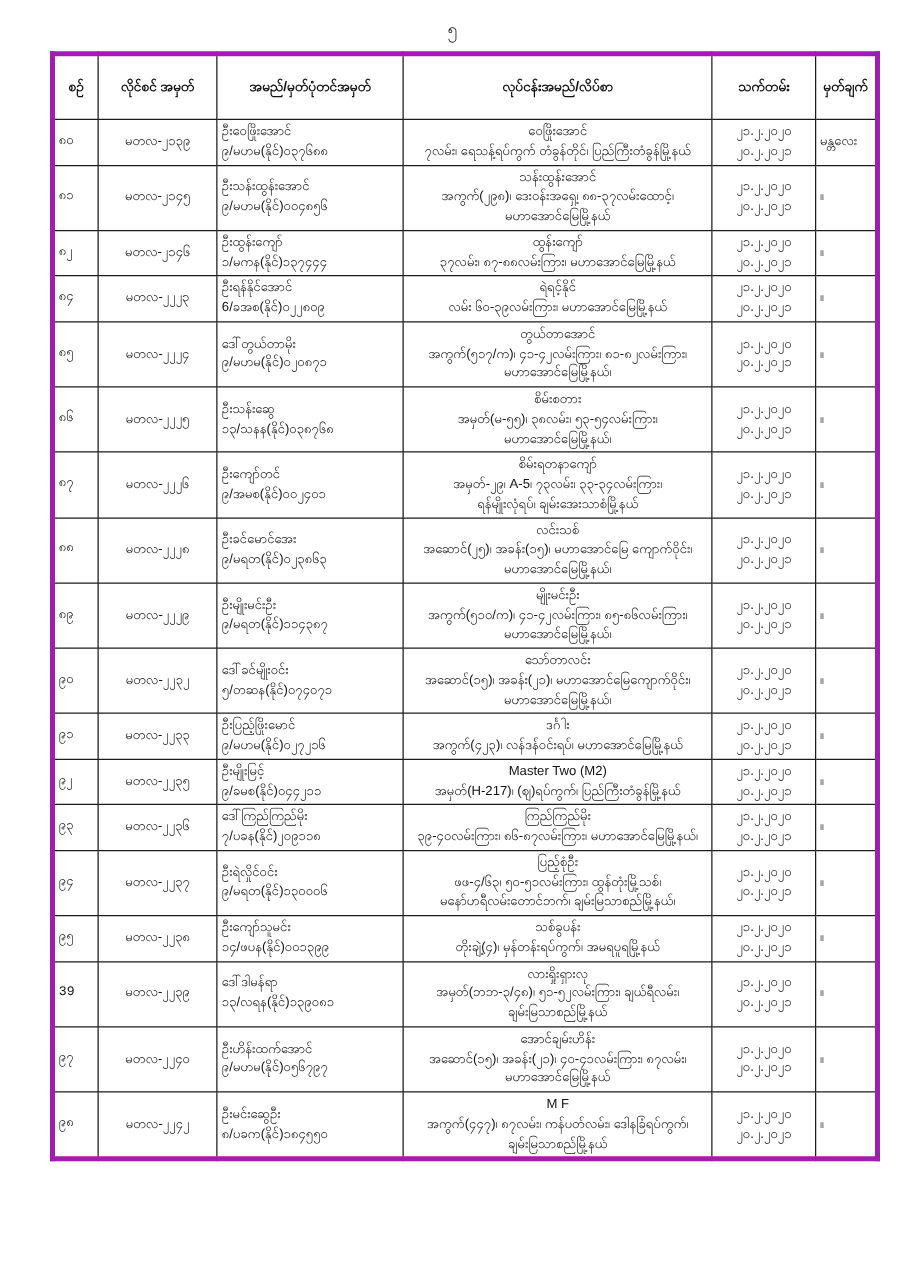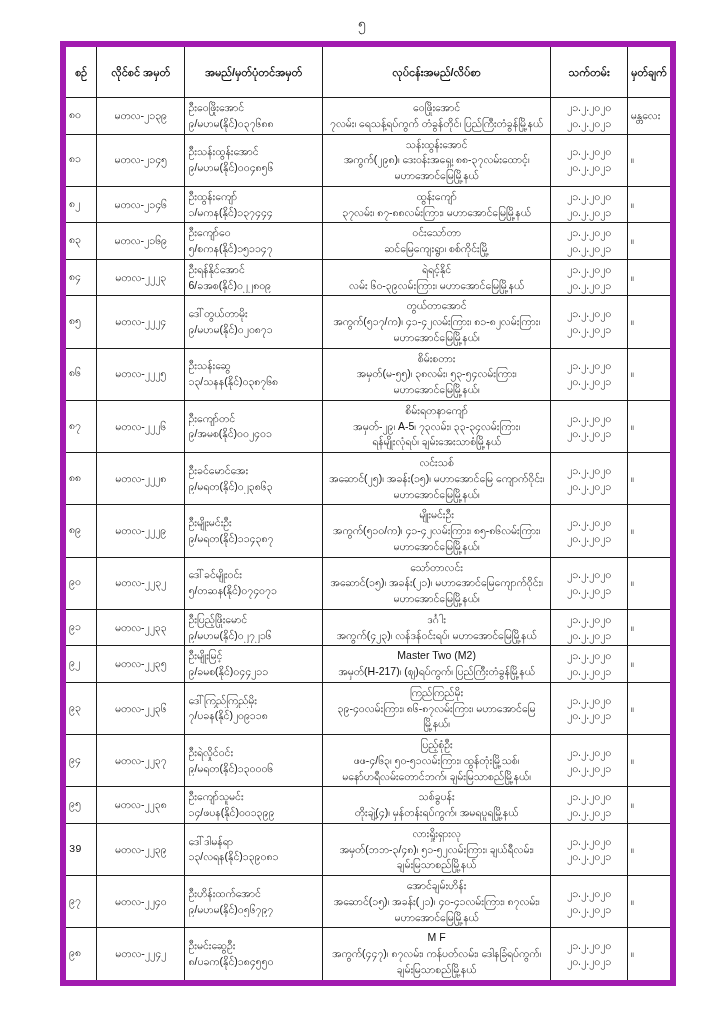--- a/index.html
+++ b/index.html
@@ -17,24 +17,24 @@
   }
   .page-number {
     text-align: center;
     font-size: 14px;
     padding-top: 14px;
     padding-bottom: 6px;
     color: #222;
   }
   table.license-table {
     border-collapse: collapse;
-    margin-left: 60px;
-    width: 616px;
+    margin-left: 40px;
+    width: 664px;
     table-layout: fixed;
-    border: 6px solid #a21caf;
+    border: 4px solid #a21caf;
   }
   table.license-table th,
   table.license-table td {
     border: 1.5px solid #1c1c1c;
     padding: 2px 3px;
     font-size: 10.5px;
     line-height: 1.5;
     vertical-align: middle;
     word-wrap: break-word;
   }
@@ -156,37 +156,20 @@
           <span class="business-name">ထွန်းကျော်</span>
           <span class="address-line">၃၇လမ်း၊ ၈၇-၈၈လမ်းကြား၊ မဟာအောင်မြေမြို့နယ်</span>
         </td>
         <td class="cell-validity">
           <span class="validity-line">၂၁.၂.၂၀၂၀</span>
           <span class="validity-line">၂၀.၂.၂၀၂၁</span>
         </td>
         <td class="cell-remark">။</td>
       </tr>
       <tr>
-        <td class="cell-no">၈၃</td>
-        <td class="cell-license">မတလ-၂၁၆၉</td>
-        <td class="cell-name">
-          <span class="owner-name">ဦးကျော်ဝေ</span>
-          <span class="owner-nrc">၅/စကန(နိုင်)၁၅၁၁၄၇</span>
-        </td>
-        <td class="cell-biz">
-          <span class="business-name">ဝင်းသော်တာ</span>
-          <span class="address-line">ဆင်မြေကျေးရွာ၊ စစ်ကိုင်းမြို့</span>
-        </td>
-        <td class="cell-validity">
-          <span class="validity-line">၂၁.၂.၂၀၂၀</span>
-          <span class="validity-line">၂၀.၂.၂၀၂၁</span>
-        </td>
-        <td class="cell-remark">။</td>
-      </tr>
-      <tr>
         <td class="cell-no">၈၄</td>
         <td class="cell-license">မတလ-၂၂၂၃</td>
         <td class="cell-name">
           <span class="owner-name">ဦးရန်နိုင်အောင်</span>
           <span class="owner-nrc">6/ခအစ(နိုင်)၀၂၂၈၀၉</span>
         </td>
         <td class="cell-biz">
           <span class="business-name">ရဲရင့်နိုင်</span>
           <span class="address-line">လမ်း ၆၀-၃၉လမ်းကြား၊ မဟာအောင်မြေမြို့နယ်</span>
         </td>

